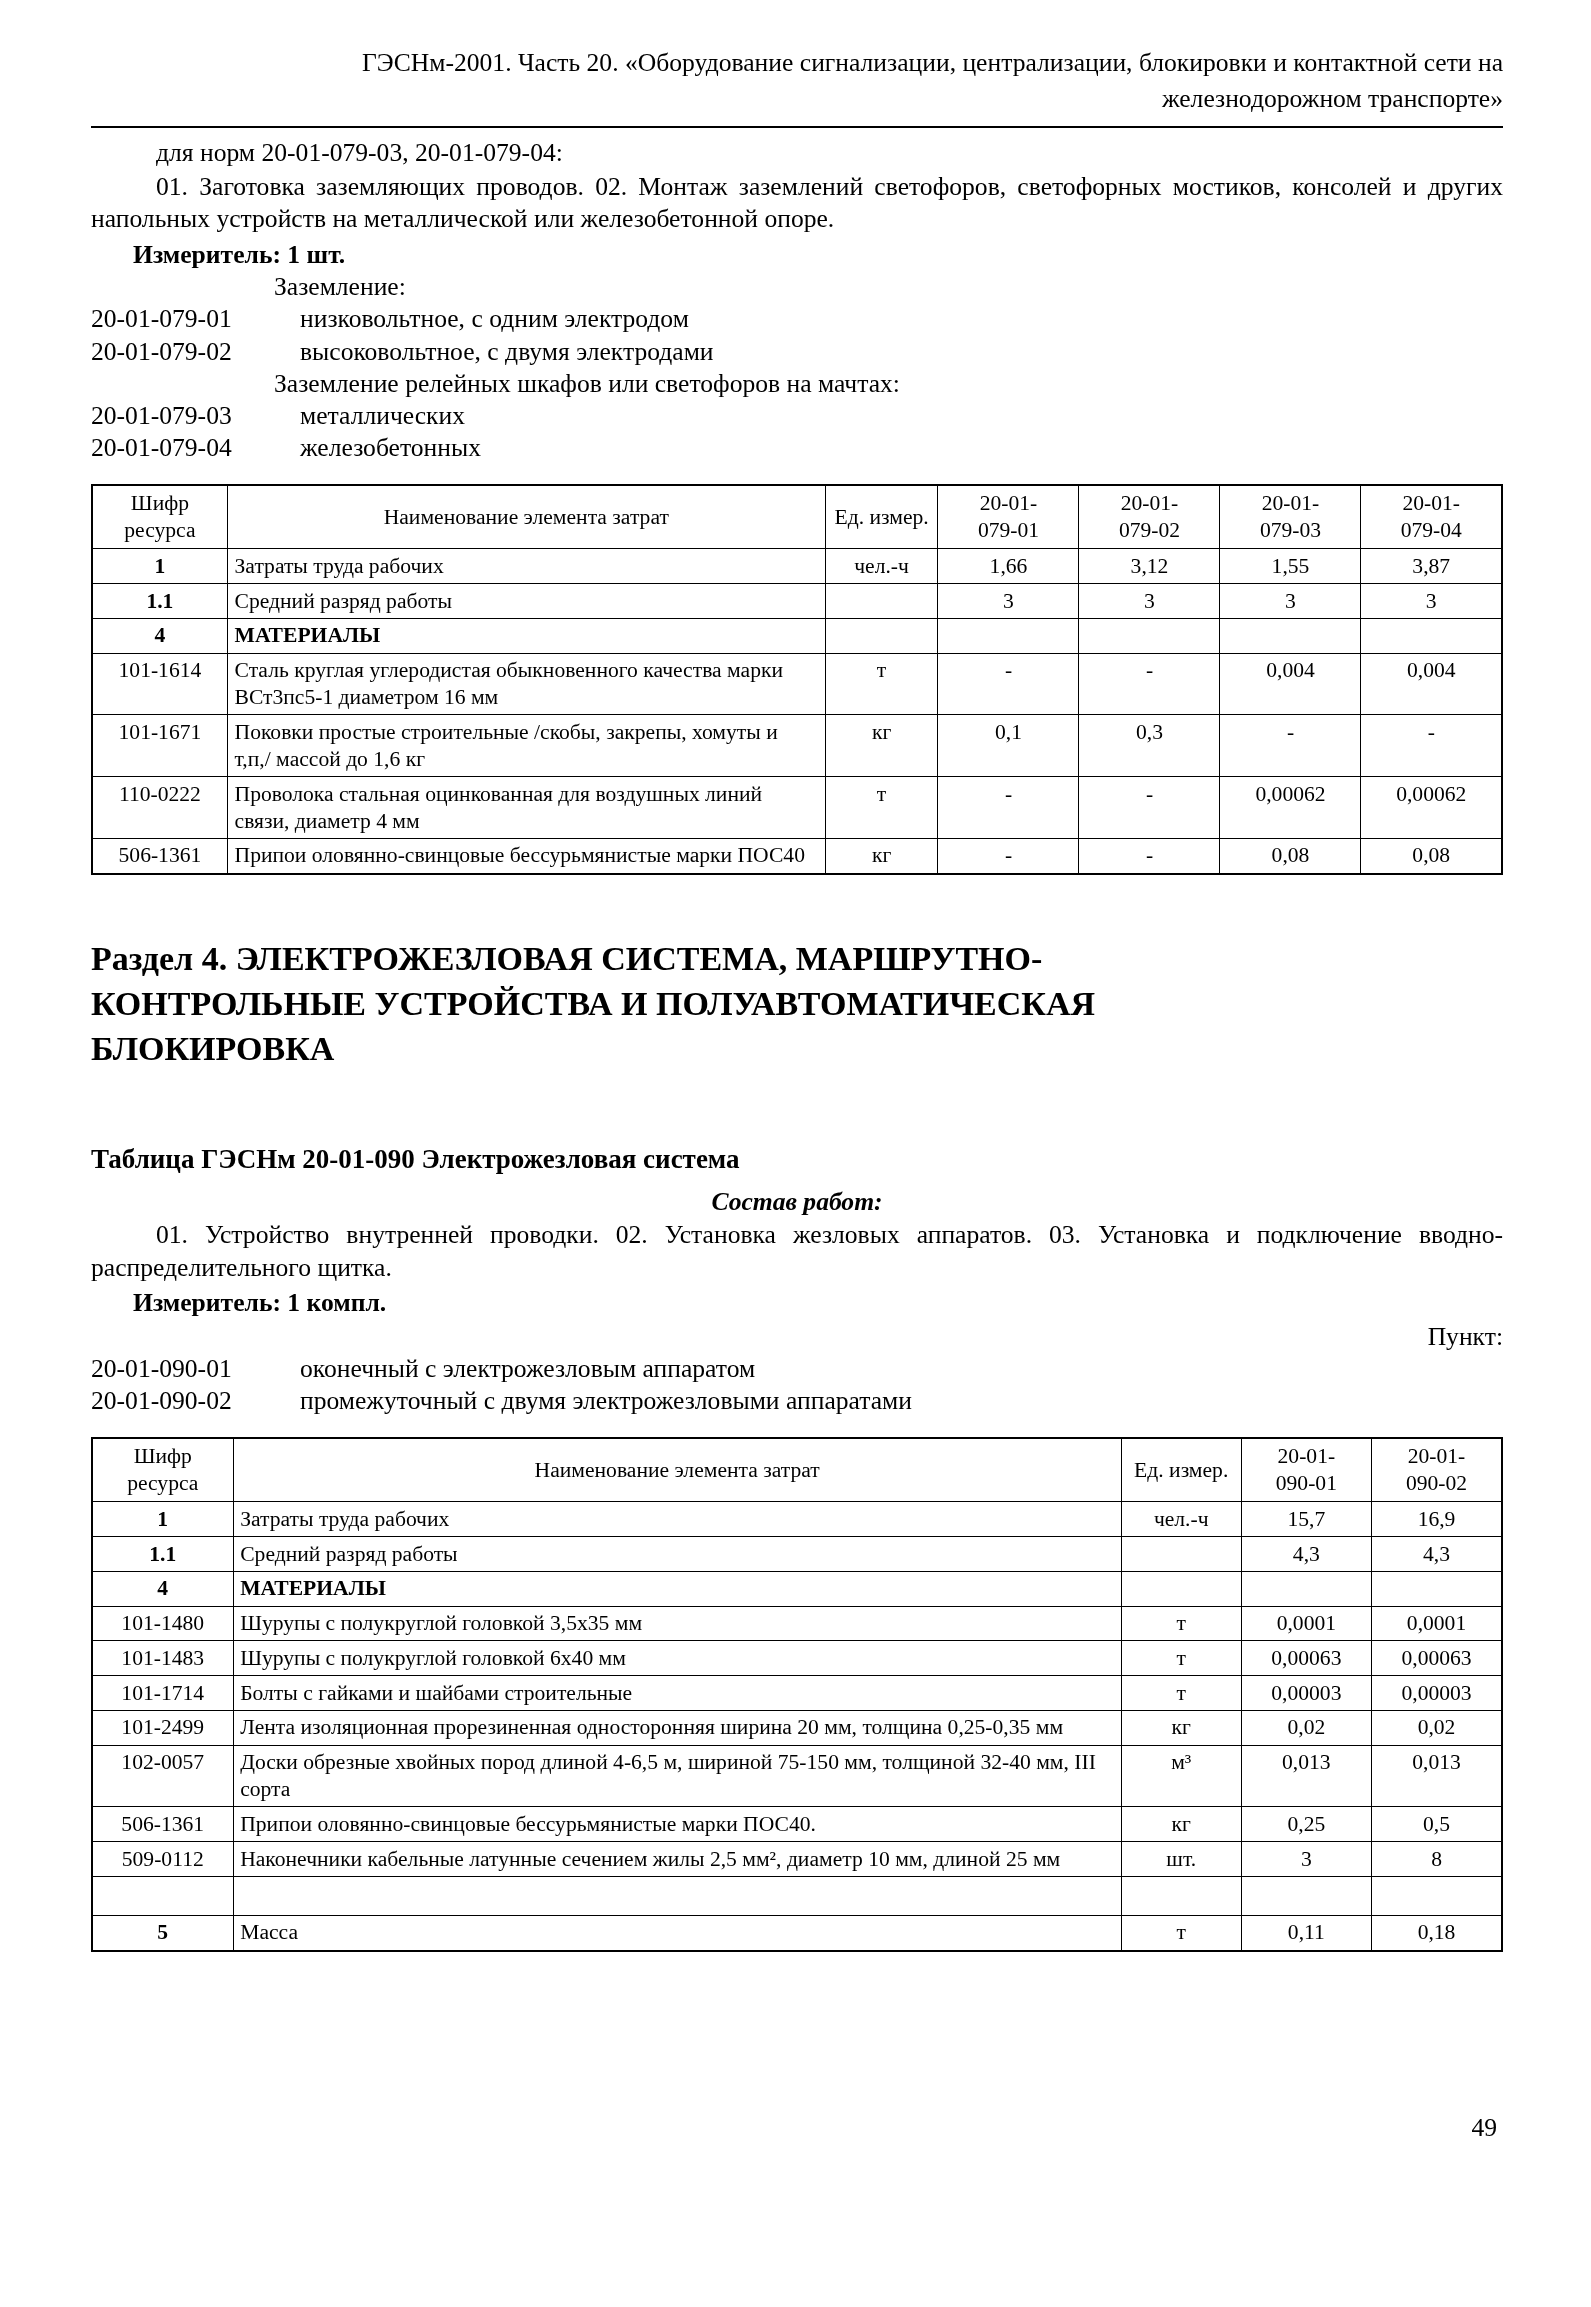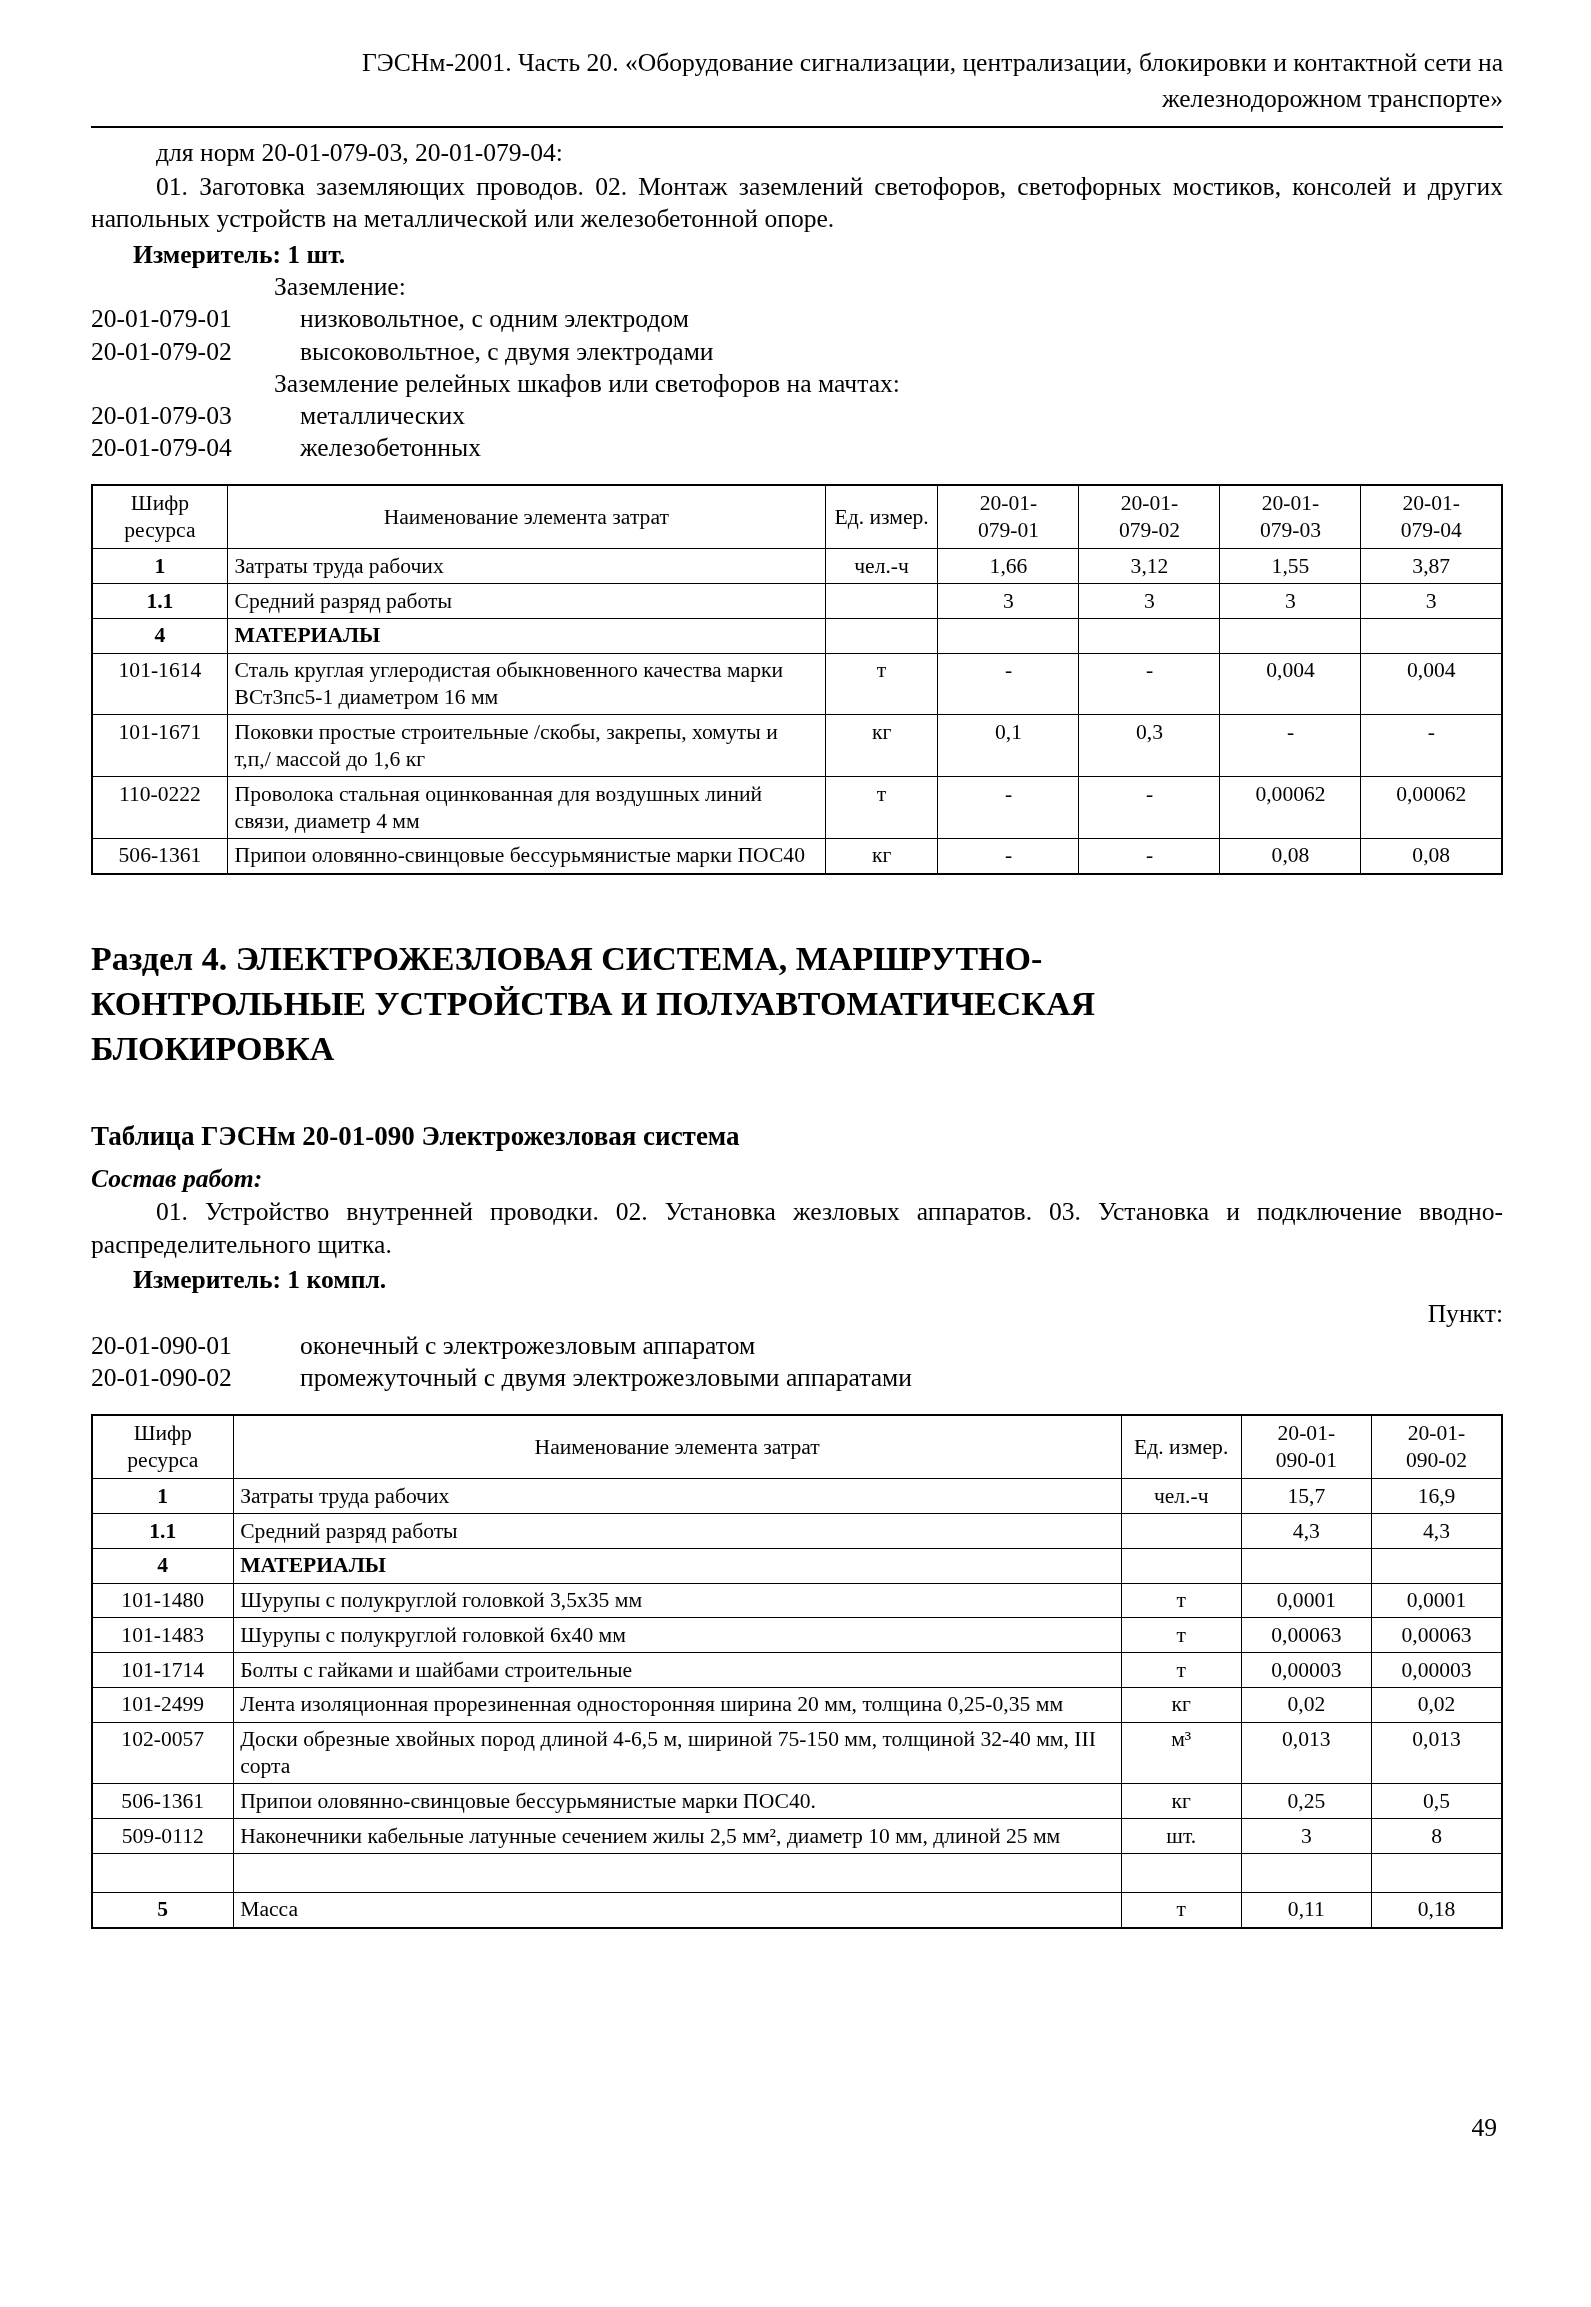--- a/index.html
+++ b/index.html
@@ -50,22 +50,22 @@
   tr.spacer-row td { height: 31px; }
 
   .section-heading {
     margin: 62px auto 0 auto;
     text-align: left;
     font-weight: bold;
     font-size: 34px;
     line-height: 1.32;
     white-space: pre-line;
   }
-  .table-caption { margin-top: 48px; font-weight: bold; font-size: 27px; }
-  .sostav { margin-top: 9.4px; text-align: left; font-style: italic; font-weight: bold; }
+  .table-caption { margin-top: 71px; font-weight: bold; font-size: 27px; }
+  .sostav { margin-top: 9.4px; text-align: center; font-style: italic; font-weight: bold; }
   .punkt { padding-left: 183px; margin-top: 1.3px; text-align: right; }
 
   .page-number { position: absolute; top: 2112px; right: 94px; }
 </style>
 </head>
 <body>
 
 <div class="content">
 
   <div class="doc-header">

